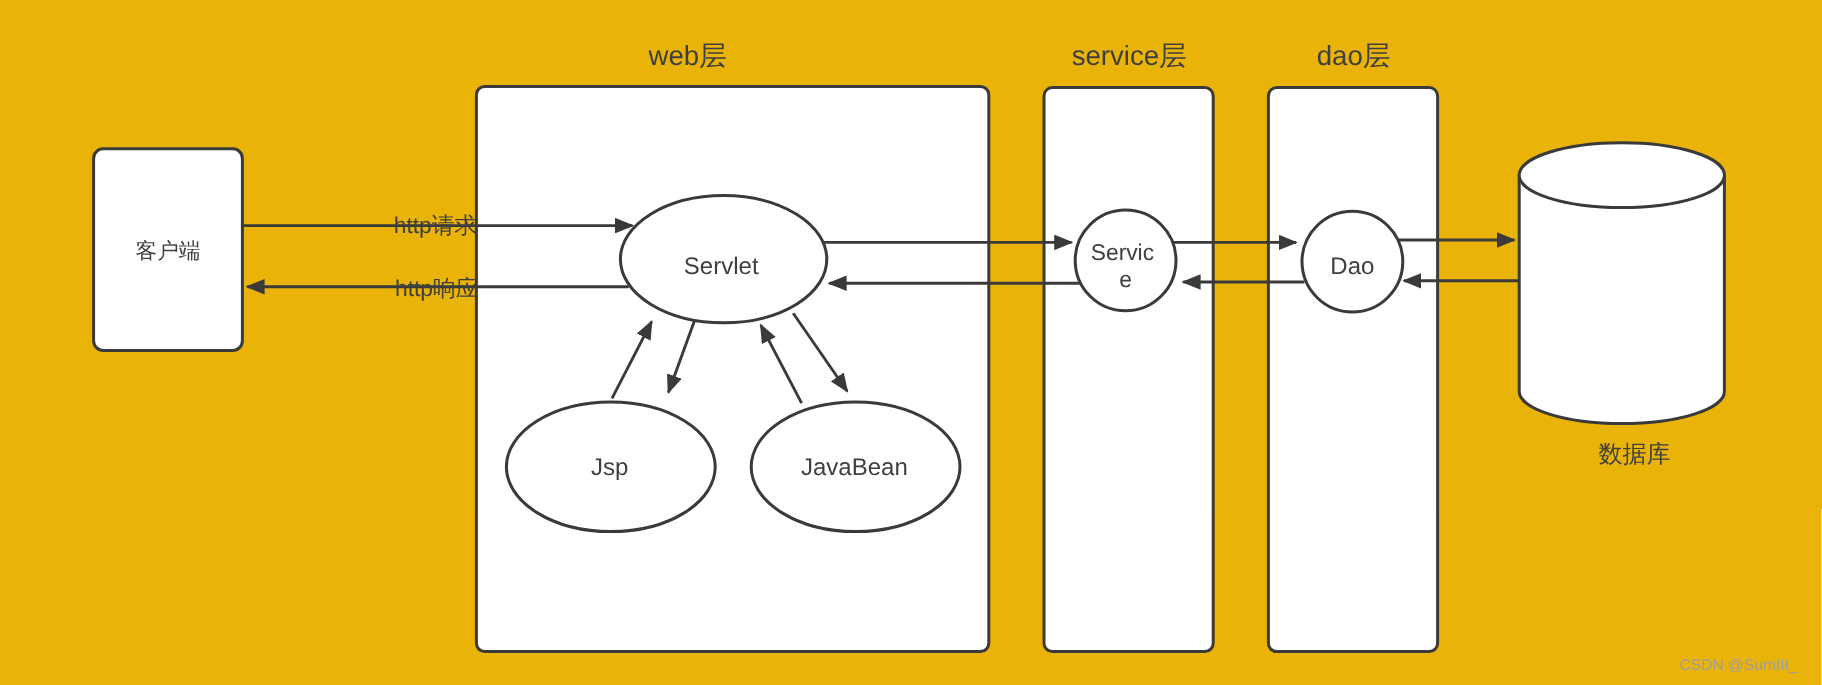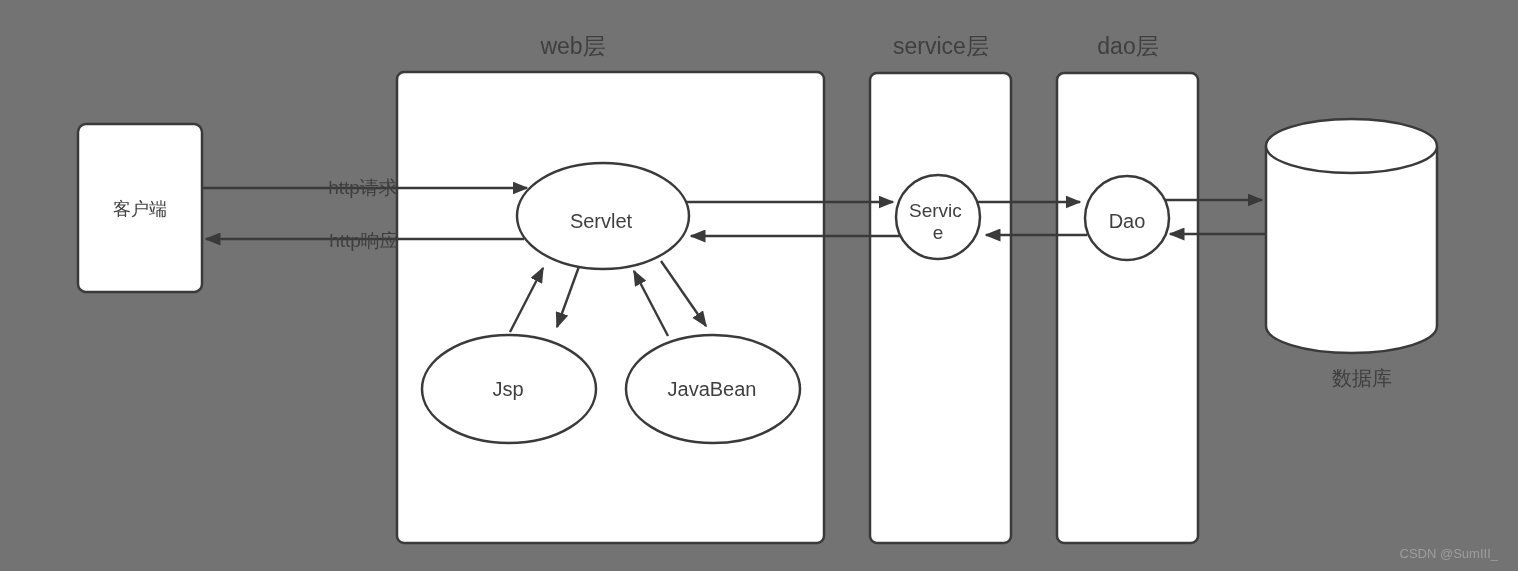--- a/index.html
+++ b/index.html
@@ -5,21 +5,21 @@
   html, body {
     margin: 0;
     padding: 0;
     background: #ffffff;
     font-family: "Liberation Sans", "DejaVu Sans", sans-serif;
   }
   .stage {
     position: relative;
     width: 1518px;
     height: 571px;
-    background: #737373;
+    background: #eab308;
     overflow: hidden;
   }
   svg { display: block; }
   .shape {
     fill: #ffffff;
     stroke-width: 2.5px;
     stroke-linejoin: round;
   }
   .flowline {
     fill: none;

